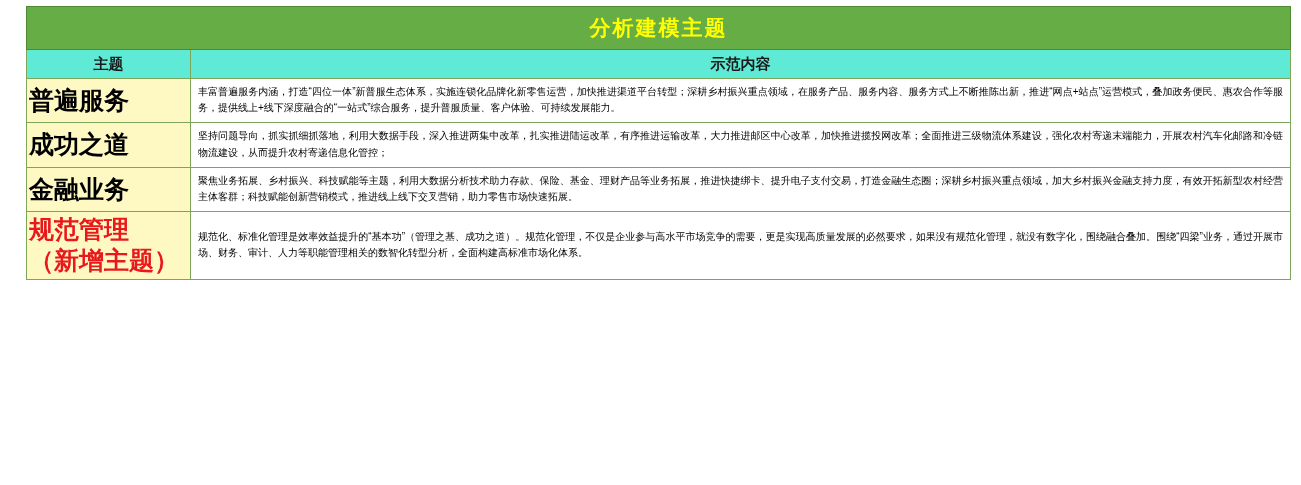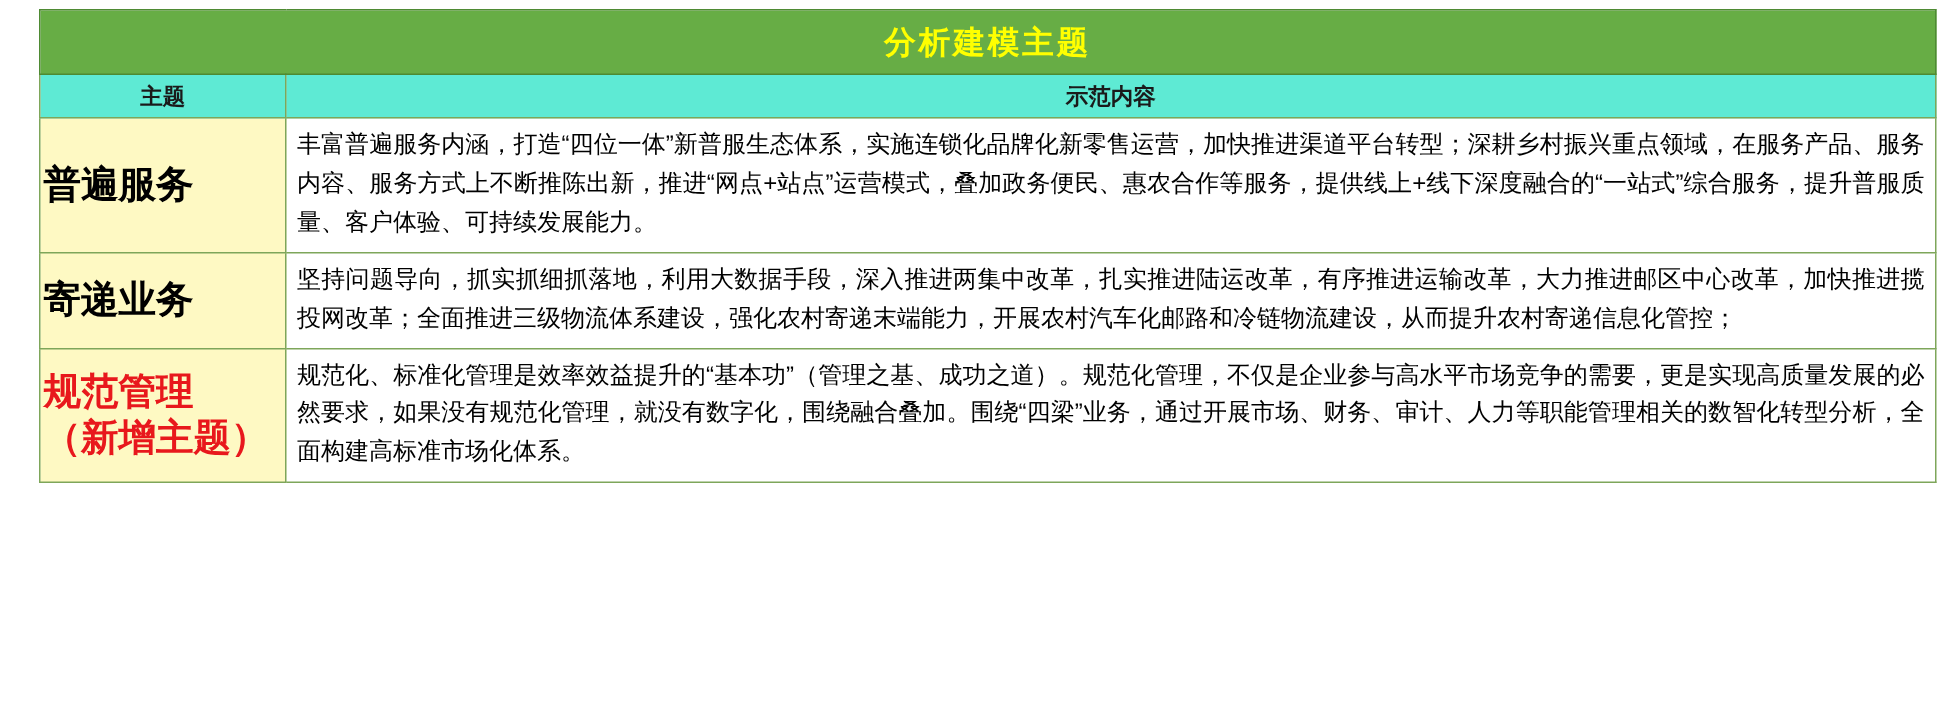--- a/index.html
+++ b/index.html
@@ -54,21 +54,21 @@
     line-height: 1.25;
     padding: 2px 2px;
   }
   .topic-cell.special {
     color: #e8181c;
     margin-left: 28px;
   }
   .content-cell {
     background: #ffffff;
     text-align: left;
-    font-size: 16px;
+    font-size: 10px;
     color: #000000;
     line-height: 1.62;
     padding: 5px 7px 6px 7px;
     text-align: justify;
     text-justify: inter-ideograph;
   }
   .col-topic { width: 164px; }
   .col-content { width: 1100px; }
 </style>
 </head>
@@ -86,22 +86,26 @@
       </tr>
       <tr>
         <th class="hdr">主题</th>
         <th class="hdr">示范内容</th>
       </tr>
       <tr>
         <td class="topic-cell">普遍服务</td>
         <td class="content-cell">丰富普遍服务内涵，打造“四位一体”新普服生态体系，实施连锁化品牌化新零售运营，加快推进渠道平台转型；深耕乡村振兴重点领域，在服务产品、服务内容、服务方式上不断推陈出新，推进“网点+站点”运营模式，叠加政务便民、惠农合作等服务，提供线上+线下深度融合的“一站式”综合服务，提升普服质量、客户体验、可持续发展能力。</td>
       </tr>
       <tr>
-        <td class="topic-cell">寄递业务</td>
+        <td class="topic-cell">成功之道</td>
         <td class="content-cell">坚持问题导向，抓实抓细抓落地，利用大数据手段，深入推进两集中改革，扎实推进陆运改革，有序推进运输改革，大力推进邮区中心改革，加快推进揽投网改革；全面推进三级物流体系建设，强化农村寄递末端能力，开展农村汽车化邮路和冷链物流建设，从而提升农村寄递信息化管控；</td>
+      </tr>
+      <tr>
+        <td class="topic-cell">金融业务</td>
+        <td class="content-cell">聚焦业务拓展、乡村振兴、科技赋能等主题，利用大数据分析技术助力存款、保险、基金、理财产品等业务拓展，推进快捷绑卡、提升电子支付交易，打造金融生态圈；深耕乡村振兴重点领域，加大乡村振兴金融支持力度，有效开拓新型农村经营主体客群；科技赋能创新营销模式，推进线上线下交叉营销，助力零售市场快速拓展。</td>
       </tr>
       <tr>
         <td class="topic-cell special">规范管理<br>（新增主题）</td>
         <td class="content-cell">规范化、标准化管理是效率效益提升的“基本功”（管理之基、成功之道）。规范化管理，不仅是企业参与高水平市场竞争的需要，更是实现高质量发展的必然要求，如果没有规范化管理，就没有数字化，围绕融合叠加。围绕“四梁”业务，通过开展市场、财务、审计、人力等职能管理相关的数智化转型分析，全面构建高标准市场化体系。</td>
       </tr>
     </tbody>
   </table>
 </div>
 
 </body></html>

